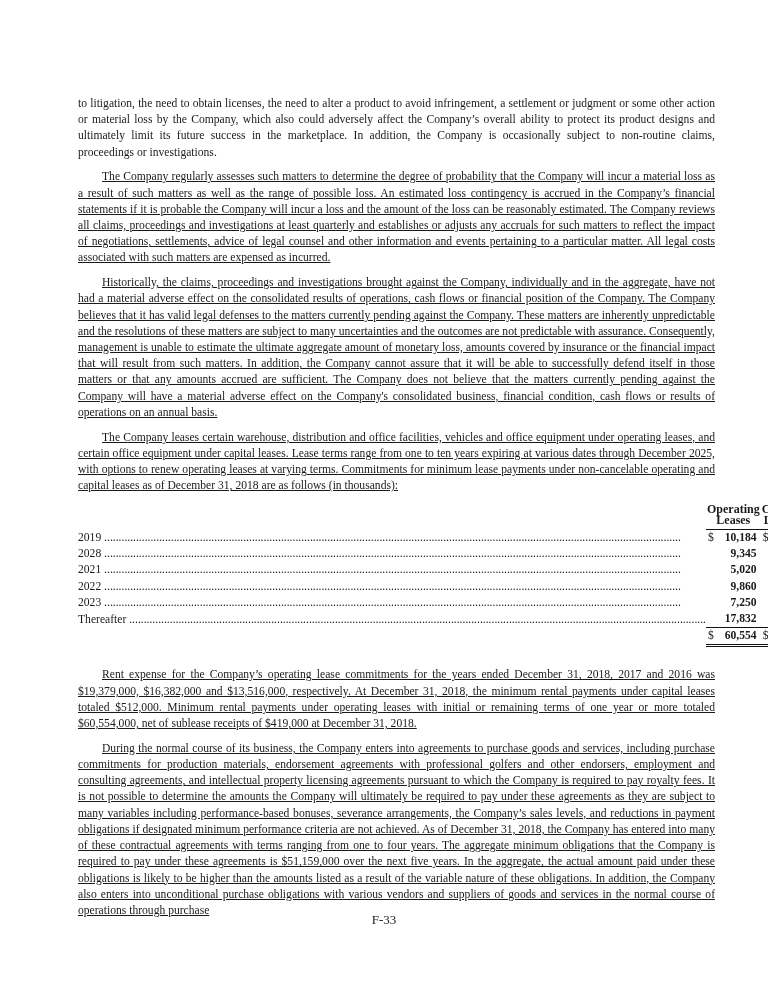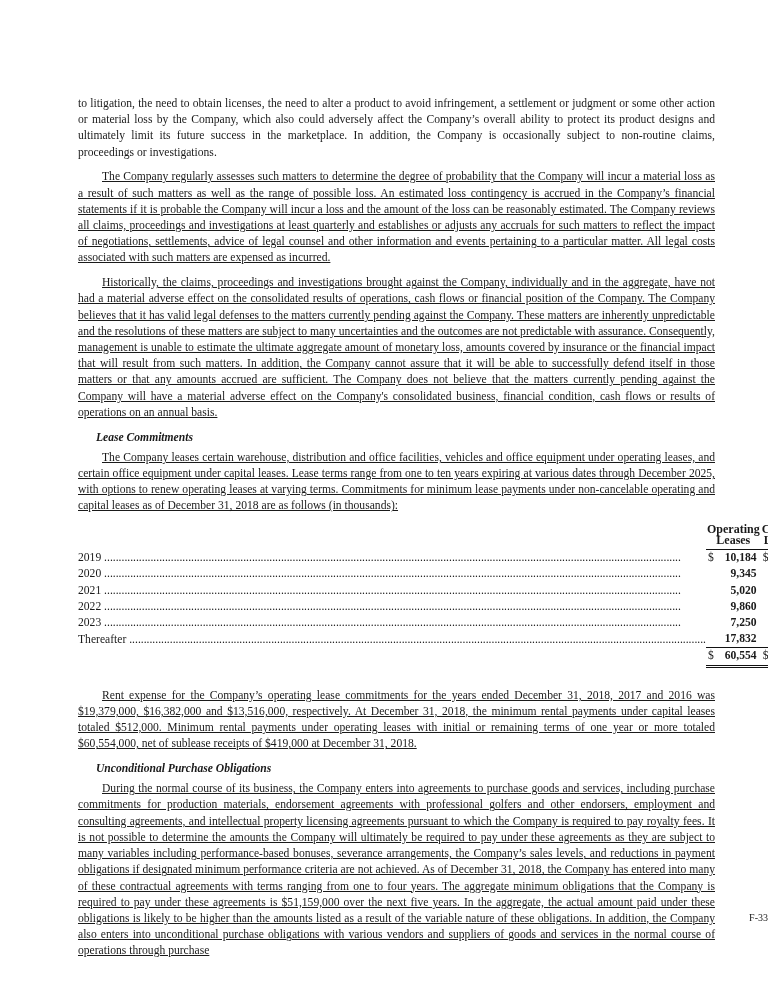--- a/index.html
+++ b/index.html
@@ -13,49 +13,48 @@
   table.leases td { padding: 0; height: 16.2px; line-height: 16.2px; vertical-align: bottom; }
   td.label { white-space: nowrap; overflow: hidden; }
   td.label span.dots::after { content: " ......................................................................................................................................................................................................."; }
   td.gap { width: 8px; }
   td.num { width: 66px; text-align: right; position: relative; }
   td.num .dollar { position: absolute; left: 2px; }
   td.num .val { padding-right: 4px; font-weight: bold; }
   th.hdr { font-weight: bold; font-size: 12px; line-height: 11px; text-align: center; padding-bottom: 3px; border-bottom: 1.2px solid #111; }
   .top-rule { border-top: 1.2px solid #111; }
   .dbl-rule { border-bottom: 3px double #111; }
-  .footer { position: absolute; top: 912px; left: 0; width: 768px; text-align: right; font-size: 10px; }
+  .footer { position: absolute; top: 912px; left: 0; width: 768px; text-align: center; font-size: 13px; }
 </style>
 </head>
 <body>
 
 <div class="page">
   <p>to litigation, the need to obtain licenses, the need to alter a product to avoid infringement, a settlement or judgment or some other action or material loss by the Company, which also could adversely affect the Company’s overall ability to protect its product designs and ultimately limit its future success in the marketplace. In addition, the Company is occasionally subject to non-routine claims, proceedings or investigations.</p>
   <p class="indent">The Company regularly assesses such matters to determine the degree of probability that the Company will incur a material loss as a result of such matters as well as the range of possible loss. An estimated loss contingency is accrued in the Company’s financial statements if it is probable the Company will incur a loss and the amount of the loss can be reasonably estimated. The Company reviews all claims, proceedings and investigations at least quarterly and establishes or adjusts any accruals for such matters to reflect the impact of negotiations, settlements, advice of legal counsel and other information and events pertaining to a particular matter. All legal costs associated with such matters are expensed as incurred.</p>
   <p class="indent">Historically, the claims, proceedings and investigations brought against the Company, individually and in the aggregate, have not had a material adverse effect on the consolidated results of operations, cash flows or financial position of the Company. The Company believes that it has valid legal defenses to the matters currently pending against the Company. These matters are inherently unpredictable and the resolutions of these matters are subject to many uncertainties and the outcomes are not predictable with assurance. Consequently, management is unable to estimate the ultimate aggregate amount of monetary loss, amounts covered by insurance or the financial impact that will result from such matters. In addition, the Company cannot assure that it will be able to successfully defend itself in those matters or that any amounts accrued are sufficient. The Company does not believe that the matters currently pending against the Company will have a material adverse effect on the Company's consolidated business, financial condition, cash flows or results of operations on an annual basis.</p>
 
-  <h3>Lease Commitments</h3>
   <p class="indent">The Company leases certain warehouse, distribution and office facilities, vehicles and office equipment under operating leases, and certain office equipment under capital leases. Lease terms range from one to ten years expiring at various dates through December 2025, with options to renew operating leases at varying terms. Commitments for minimum lease payments under non-cancelable operating and capital leases as of December 31, 2018 are as follows (in thousands):</p>
 
   <table class="leases">
     <tbody>
         <tr>
       <td></td>
       <th class="hdr">Operating Leases</th>
       <td class="gap"></td>
       <th class="hdr">Capital Leases</th>
     </tr>
     <tr>
       <td class="label"><span>2019</span><span class="dots"></span></td>
       <td class="num"><span class="dollar">$</span><span class="val">10,184</span></td>
       <td class="gap"></td>
       <td class="num"><span class="dollar">$</span><span class="val">163</span></td>
     </tr>
     <tr>
-      <td class="label"><span>2020</span><span class="dots"></span></td>
+      <td class="label"><span>2028</span><span class="dots"></span></td>
       <td class="num"><span class="val">9,345</span></td>
       <td class="gap"></td>
       <td class="num"><span class="val">117</span></td>
     </tr>
     <tr>
       <td class="label"><span>2021</span><span class="dots"></span></td>
       <td class="num"><span class="val">5,020</span></td>
       <td class="gap"></td>
       <td class="num"><span class="val">116</span></td>
     </tr>
@@ -81,17 +80,16 @@
       <td></td>
       <td class="num top-rule dbl-rule"><span class="dollar">$</span><span class="val">60,554</span></td>
       <td class="gap"></td>
       <td class="num top-rule dbl-rule"><span class="dollar">$</span><span class="val">512</span></td>
     </tr>
   </tbody>
     </table>
 
   <p class="indent">Rent expense for the Company’s operating lease commitments for the years ended December 31, 2018, 2017 and 2016 was $19,379,000, $16,382,000 and $13,516,000, respectively.  At December 31, 2018, the minimum rental payments under capital leases totaled $512,000.  Minimum rental payments under operating leases with initial or remaining terms of one year or more totaled $60,554,000, net of sublease receipts of $419,000 at December 31, 2018.</p>
 
-  <h3>Unconditional Purchase Obligations</h3>
   <p class="indent">During the normal course of its business, the Company enters into agreements to purchase goods and services, including purchase commitments for production materials, endorsement agreements with professional golfers and other endorsers, employment and consulting agreements, and intellectual property licensing agreements pursuant to which the Company is required to pay royalty fees. It is not possible to determine the amounts the Company will ultimately be required to pay under these agreements as they are subject to many variables including performance-based bonuses, severance arrangements, the Company’s sales levels, and reductions in payment obligations if designated minimum performance criteria are not achieved. As of December 31, 2018, the Company has entered into many of these contractual agreements with terms ranging from one to four years. The aggregate minimum obligations that the Company is required to pay under these agreements is $51,159,000 over the next five years. In the aggregate, the actual amount paid under these obligations is likely to be higher than the amounts listed as a result of the variable nature of these obligations. In addition, the Company also enters into unconditional purchase obligations with various vendors and suppliers of goods and services in the normal course of operations through purchase</p>
 </div>
 
 <div class="footer">F-33</div>
 
 </body></html>

